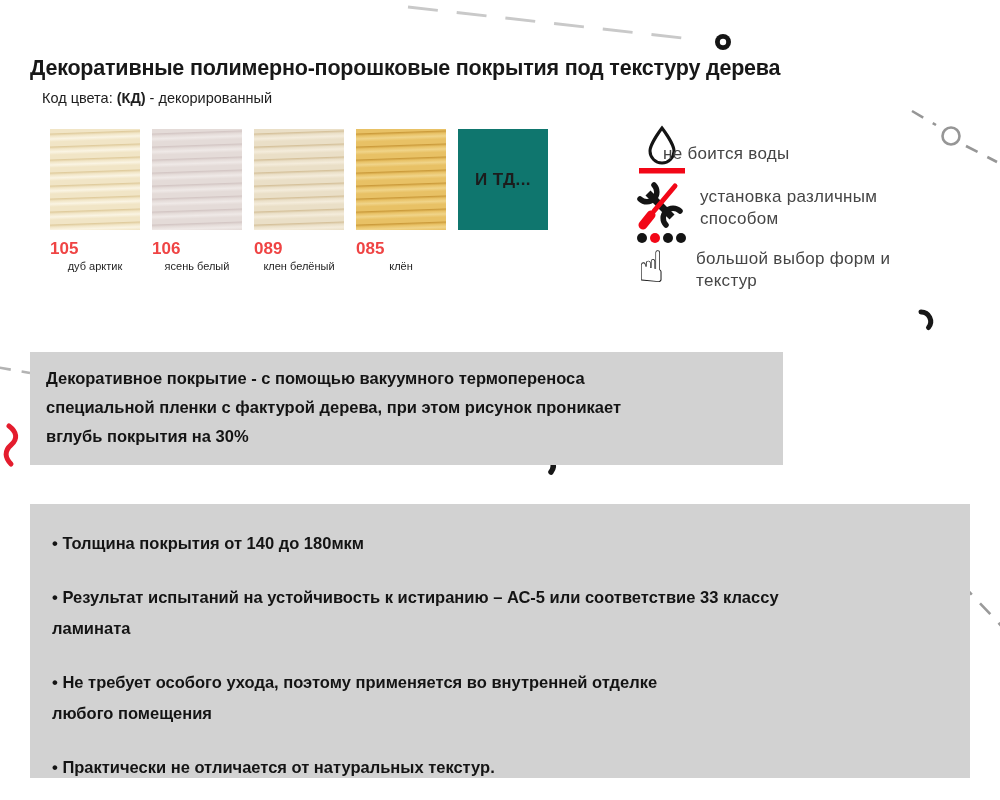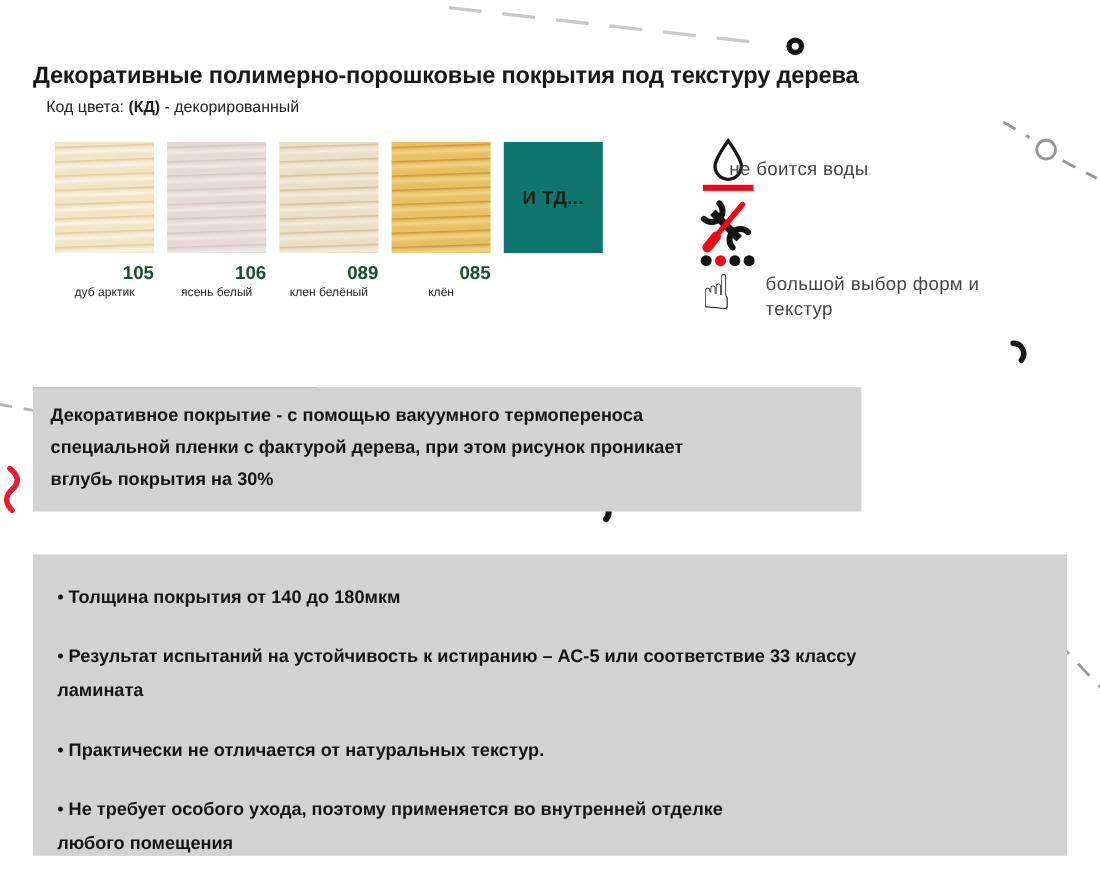--- a/index.html
+++ b/index.html
@@ -9,21 +9,21 @@
   }
   
   .title{position:absolute;left:30px;top:56px;width:900px;
     font-size:21.5px;font-weight:800;letter-spacing:-0.2px;color:#181818;}
   .subtitle{position:absolute;left:42px;top:90px;font-size:14.5px;color:#202020;}
   .subtitle b{font-weight:800;}
   
   .swatches{position:absolute;left:50px;top:129px;display:flex;gap:12px;}
   .swatch{width:90px;}
   .swatch-tile{width:90px;height:101px;}
-  .swatch-code{margin-top:9px;text-align:right;font-size:17px;font-weight:600;color:#14532d;}
+  .swatch-code{margin-top:9px;text-align:left;font-size:17px;font-weight:600;color:#ef4444;}
   .swatch-name{margin-top:1px;text-align:center;font-size:11px;font-weight:500;color:#1f1f1f;white-space:nowrap;}
   .more-tile{width:90px;height:101px;background:#0f766e;display:flex;align-items:center;justify-content:center;
     font-size:17px;font-weight:700;letter-spacing:.4px;color:#1c1c1c;}
   
   .feat-icon{position:absolute;}
   .feat-label{position:absolute;font-size:17px;font-weight:500;color:#454545;letter-spacing:.3px;line-height:1.3;}
   .hand-glyph{font-family:"DejaVu Sans", sans-serif;font-size:44px;line-height:1;color:#141414;margin-top:-4px;margin-left:2px;}
   
   .sec-header{position:absolute;background:#f20717;color:#ffffff;font-weight:700;font-size:20px;
     padding-left:13px;display:flex;align-items:center;box-sizing:border-box;margin-top:36px;}
@@ -99,20 +99,21 @@
   </svg>
   <div class="feat-label" style="left:663px;top:143px;width:230px;">не боится воды</div>
 
   <svg class="feat-icon" style="left:634px;top:179px;" width="52" height="52" viewBox="0 0 52 52">
     <path d="M20 6 A9.9 9.9 0 0 1 6 20" fill="none" stroke="#141414" stroke-width="5.5" stroke-linecap="round"></path>
     <line x1="14" y1="14" x2="38" y2="38" stroke="#141414" stroke-width="7"></line>
     <path d="M32 46 A9.9 9.9 0 0 1 46 32" fill="none" stroke="#141414" stroke-width="5.5" stroke-linecap="round"></path>
     <line x1="41" y1="7" x2="20" y2="32" stroke="#f20717" stroke-width="5" stroke-linecap="round"></line>
     <line x1="17" y1="36" x2="9" y2="46" stroke="#f20717" stroke-width="9" stroke-linecap="round"></line>
   </svg>
+  <div class="feat-label" style="left:700px;top:186px;width:225px;">установка различным способом</div>
 
   <div class="feat-icon" style="left:636px;top:231px;width:56px;">
     <svg width="52" height="13" viewBox="0 0 52 13">
       <circle cx="6" cy="6" r="5" fill="#141414"></circle>
       <circle cx="19" cy="6" r="5" fill="#f20717"></circle>
       <circle cx="32" cy="6" r="5" fill="#141414"></circle>
       <circle cx="45" cy="6" r="5" fill="#141414"></circle>
     </svg>
     <div class="hand-glyph">☝</div>
   </div>
@@ -128,21 +129,21 @@
   <div class="sec-header feat-header">Особенности</div>
   <div class="feat-body">
     <div class="bullet">
       <span class="line first">Толщина покрытия от 140 до 180мкм</span>
     </div>
     <div class="bullet">
       <span class="line first">Результат испытаний на устойчивость к истиранию – АС-5 или соответствие 33 классу</span>
       <span class="line">ламината</span>
     </div>
     <div class="bullet">
-      <span class="line first">Практически не отличается от натуральных текстур.</span>
+      <span class="line first">Не требует особого ухода, поэтому применяется во внутренней отделке</span>
+      <span class="line">любого помещения</span>
     </div>
     <div class="bullet">
-      <span class="line first">Не требует особого ухода, поэтому применяется во внутренней отделке</span>
-      <span class="line">любого помещения</span>
+      <span class="line first">Практически не отличается от натуральных текстур.</span>
     </div>
   </div>
 
 </div>
 
 </body></html>

